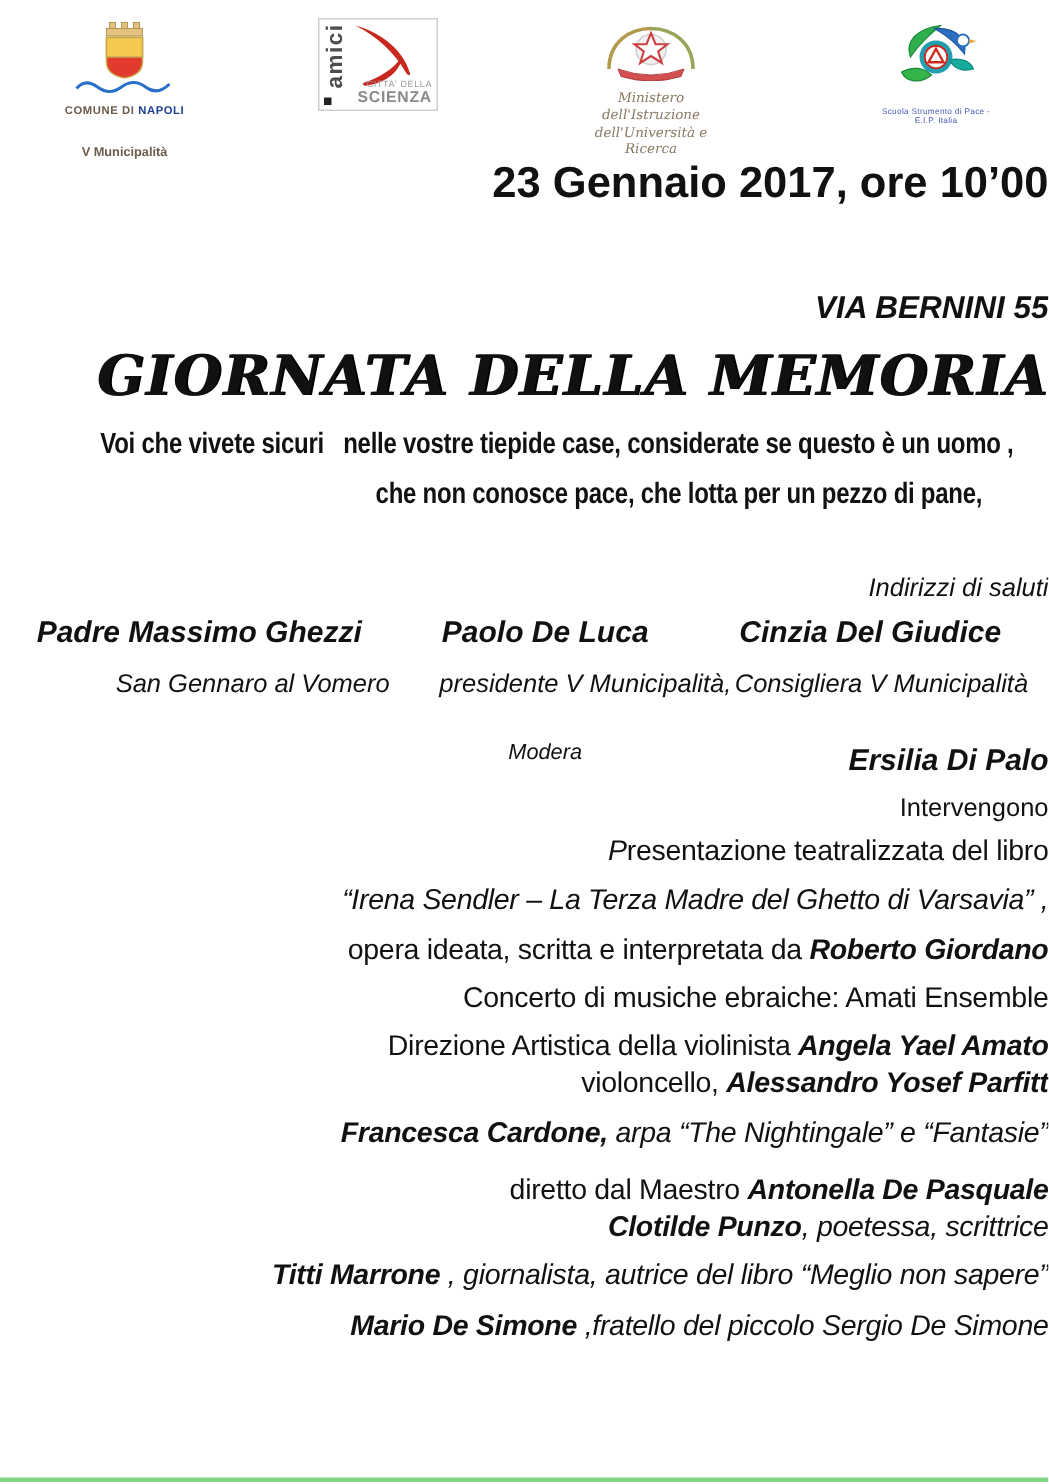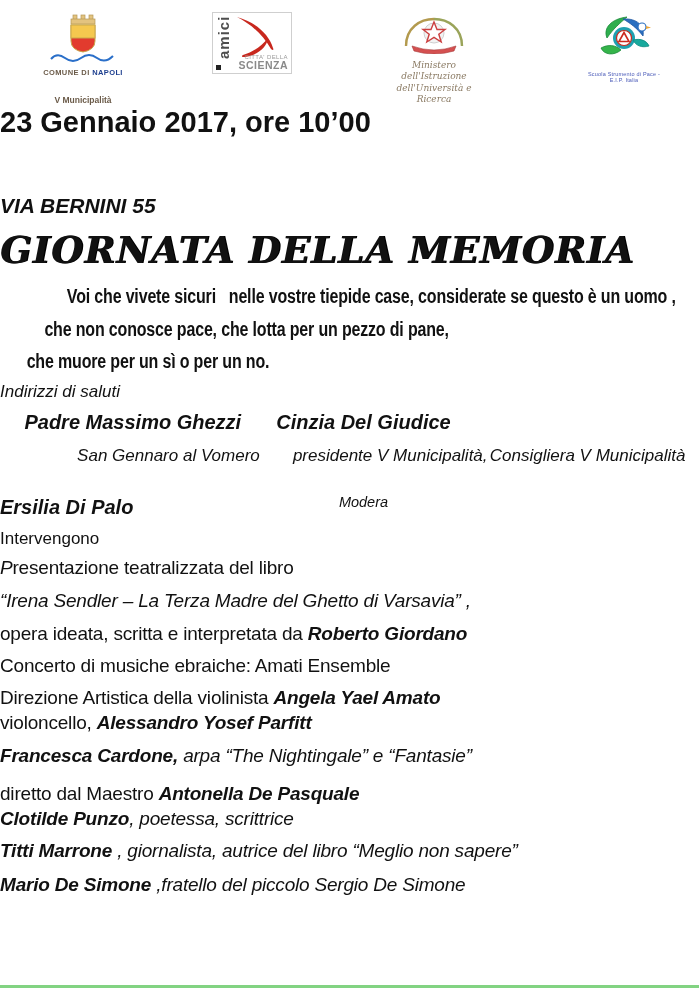--- a/index.html
+++ b/index.html
@@ -1,20 +1,20 @@
 <!DOCTYPE html>
 <html><head>
 <meta charset="utf-8">
 <style>
   * { margin:0; padding:0; box-sizing:border-box; }
   html,body { background:#ffffff; }
   body { font-family:"Liberation Sans", sans-serif; color:#111; }
   .page { position:relative; width:699px; height:989px; background:#fff; overflow:hidden; margin:0 auto; }
 
-  .abs { position:absolute; left:0; width:100%; text-align:left; white-space:nowrap; }
+  .abs { position:absolute; left:0; width:100%; text-align:right; white-space:nowrap; }
 
   
   .logo { position:absolute; text-align:center; }
   .logo-napoli { left:40px; top:14px; width:86px; }
   .logo-napoli .lg-line1 { font-size:7.5px; font-weight:bold; color:#6b5b49; letter-spacing:.4px; }
   .logo-napoli .lg-main  { color:#1d3f8f; }
   .logo-napoli .lg-line2 { font-size:8.5px; font-weight:bold; color:#6b5b49; margin-top:18px; }
 
   .logo-amici { left:212px; top:12px; width:80px; height:62px; border:1px solid #cfcfcf; background:#fff; }
   .amici-vert { position:absolute; left:2px; top:2px; bottom:14px; width:16px;
@@ -124,26 +124,26 @@
     </svg>
     <div class="eip-cap">Scuola Strumento di Pace - E.I.P. Italia</div>
   </div>
 
   <div class="abs dt">23 Gennaio 2017, ore 10’00</div>
   <div class="abs addr">VIA BERNINI 55</div>
   <div class="abs memtitle">GIORNATA DELLA MEMORIA</div>
 
   <div class="abs quote q1"><span class="cond">Voi che vivete sicuri &nbsp; nelle vostre tiepide case, considerate se questo è un uomo ,</span></div>
   <div class="abs quote q2"><span class="cond">che non conosce pace, che lotta per un pezzo di pane,</span></div>
-  <div class="abs quote q3"><span class="cond">che muore per un sì o per un no.</span></div>
 
   <div class="abs saluti-head">Indirizzi di saluti</div>
 
   <div class="cols row-names">
     <div>Padre Massimo Ghezzi</div>
+    <div>Paolo De Luca</div>
     <div>Cinzia Del Giudice</div>
   </div>
   <div class="cols row-roles">
     <div>San Gennaro al Vomero</div>
     <div>presidente V Municipalità,</div>
     <div>Consigliera V Municipalità</div>
   </div>
   <div class="cols row-mod">
     <div></div>
     <div>Modera</div>

